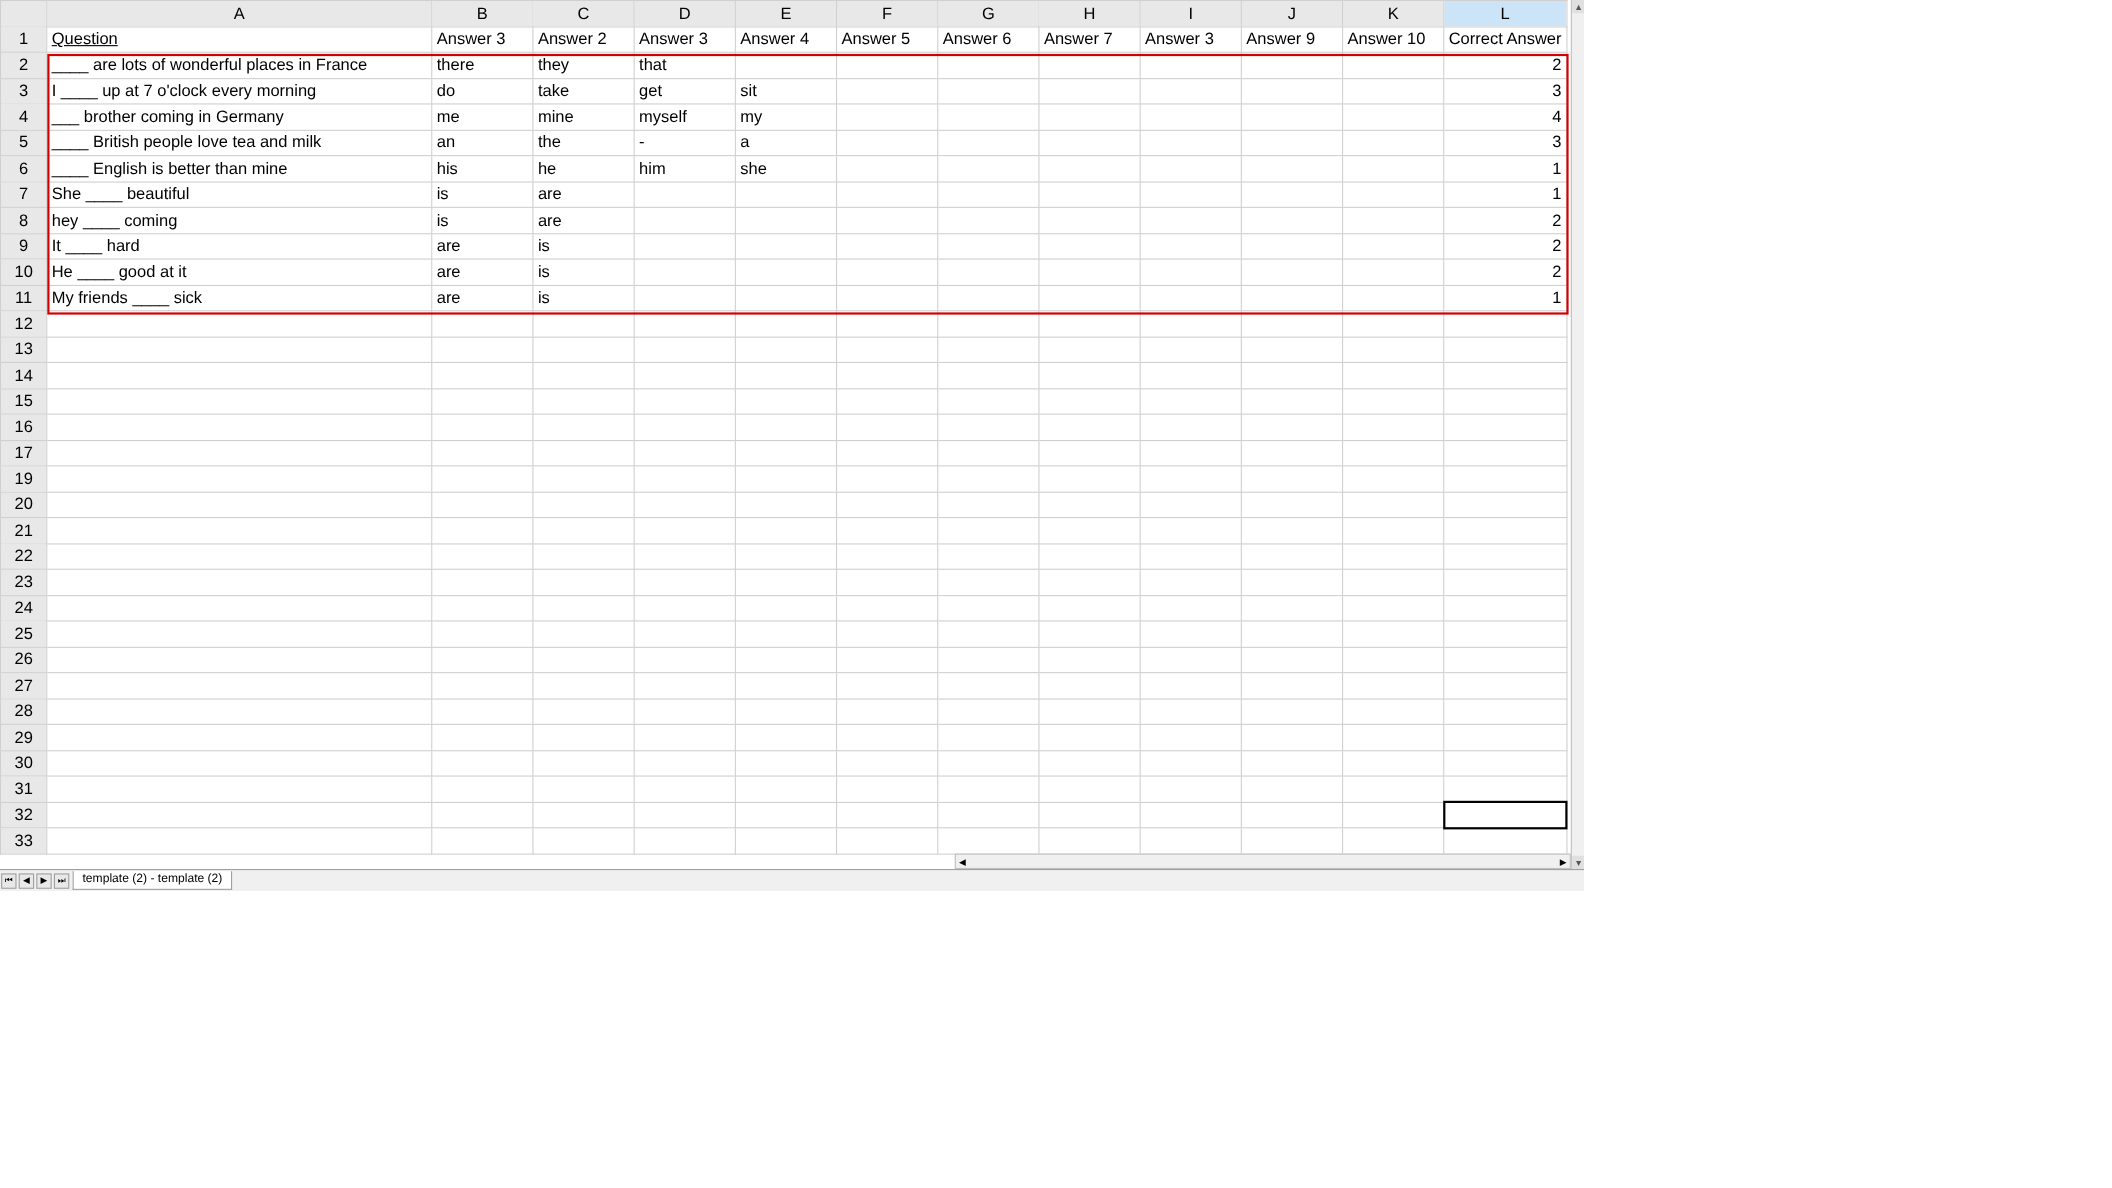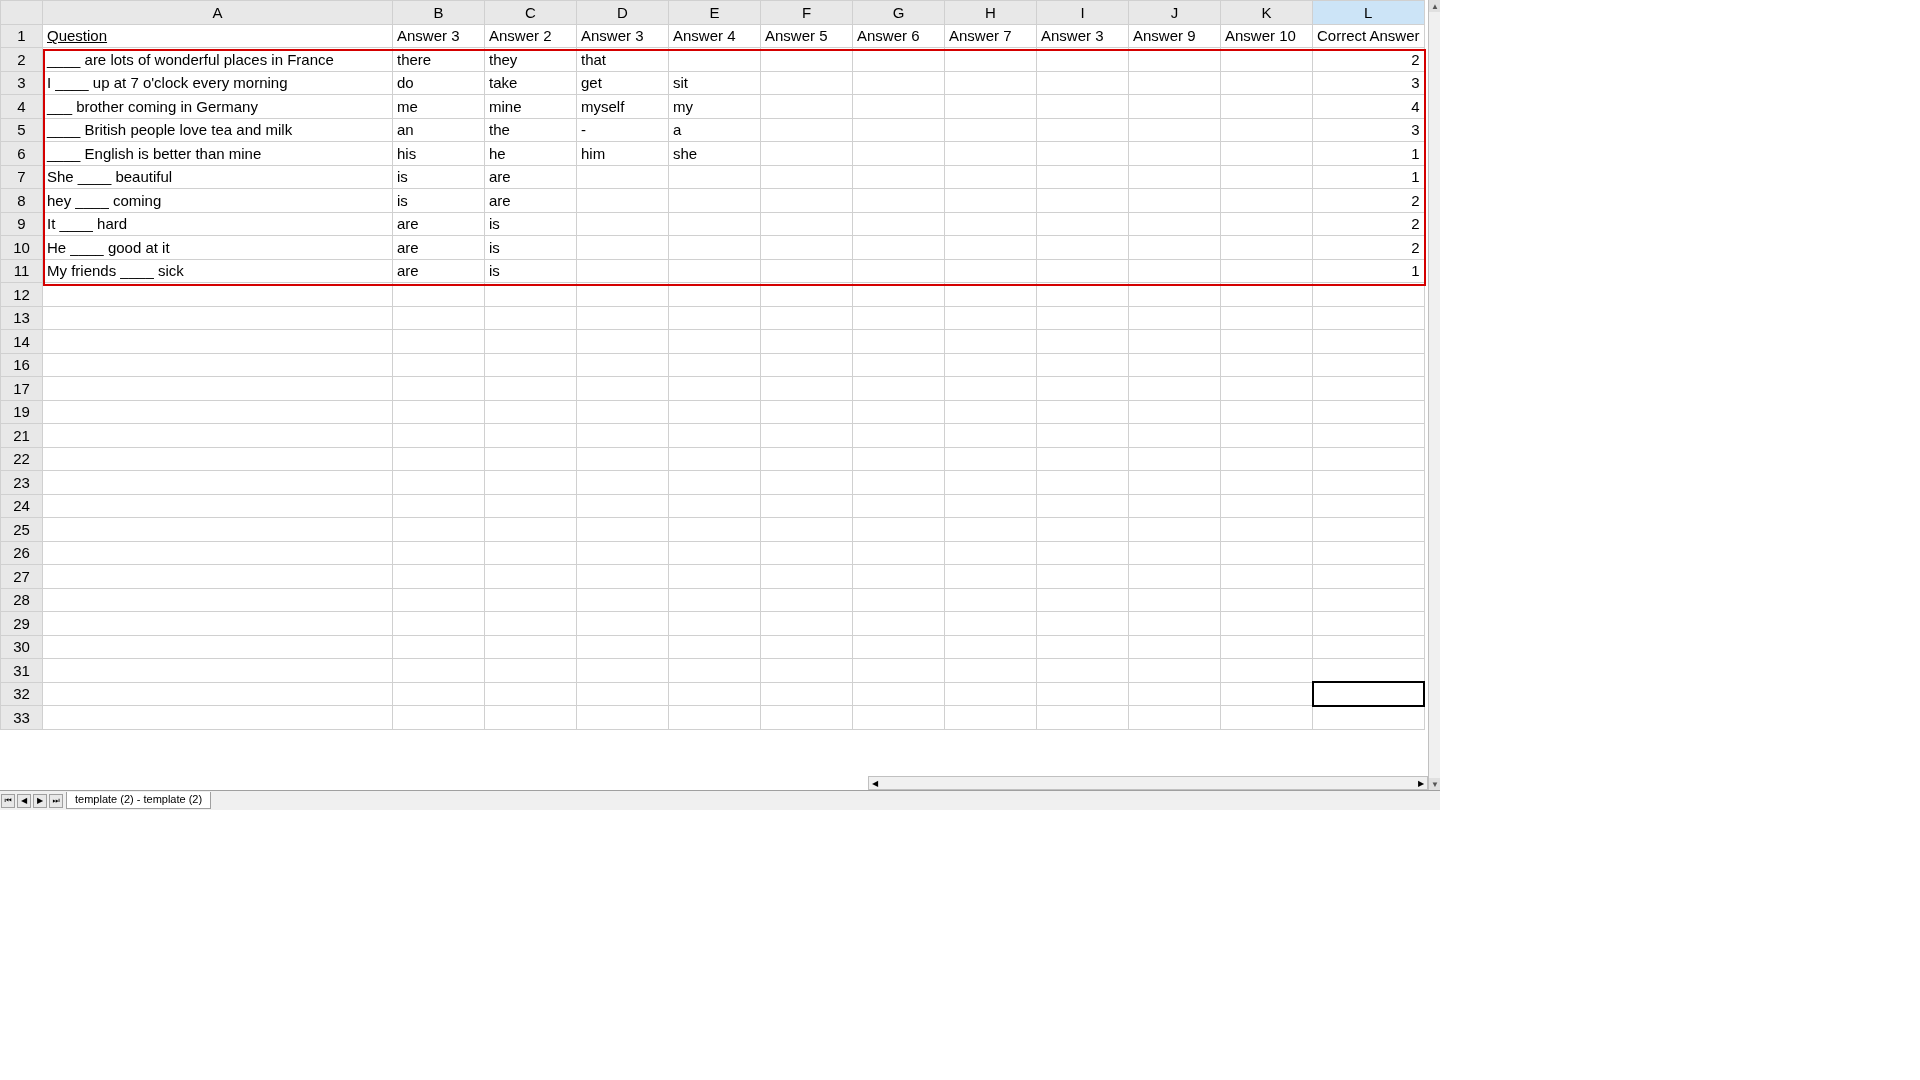--- a/index.html
+++ b/index.html
@@ -354,20 +354,35 @@
         <td class="cell" style="width: 92px;"></td>
         <td class="cell" style="width: 92px;"></td>
         <td class="cell" style="width: 92px;"></td>
         <td class="cell" style="width: 92px;"></td>
         <td class="cell" style="width: 92px;"></td>
         <td class="cell" style="width: 92px;"></td>
         <td class="cell" style="width: 92px;"></td>
         <td class="cell" style="width: 100px;"></td>
       </tr>
       <tr>
+        <td class="rowhdr">15</td>
+        <td class="cell" style="width: 350px;"></td>
+        <td class="cell" style="width: 92px;"></td>
+        <td class="cell" style="width: 92px;"></td>
+        <td class="cell" style="width: 92px;"></td>
+        <td class="cell" style="width: 92px;"></td>
+        <td class="cell" style="width: 92px;"></td>
+        <td class="cell" style="width: 92px;"></td>
+        <td class="cell" style="width: 92px;"></td>
+        <td class="cell" style="width: 92px;"></td>
+        <td class="cell" style="width: 92px;"></td>
+        <td class="cell" style="width: 92px;"></td>
+        <td class="cell" style="width: 100px;"></td>
+      </tr>
+      <tr>
         <td class="rowhdr">16</td>
         <td class="cell" style="width: 350px;"></td>
         <td class="cell" style="width: 92px;"></td>
         <td class="cell" style="width: 92px;"></td>
         <td class="cell" style="width: 92px;"></td>
         <td class="cell" style="width: 92px;"></td>
         <td class="cell" style="width: 92px;"></td>
         <td class="cell" style="width: 92px;"></td>
         <td class="cell" style="width: 92px;"></td>
         <td class="cell" style="width: 92px;"></td>
@@ -385,20 +400,35 @@
         <td class="cell" style="width: 92px;"></td>
         <td class="cell" style="width: 92px;"></td>
         <td class="cell" style="width: 92px;"></td>
         <td class="cell" style="width: 92px;"></td>
         <td class="cell" style="width: 92px;"></td>
         <td class="cell" style="width: 92px;"></td>
         <td class="cell" style="width: 100px;"></td>
       </tr>
       <tr>
         <td class="rowhdr">19</td>
+        <td class="cell" style="width: 350px;"></td>
+        <td class="cell" style="width: 92px;"></td>
+        <td class="cell" style="width: 92px;"></td>
+        <td class="cell" style="width: 92px;"></td>
+        <td class="cell" style="width: 92px;"></td>
+        <td class="cell" style="width: 92px;"></td>
+        <td class="cell" style="width: 92px;"></td>
+        <td class="cell" style="width: 92px;"></td>
+        <td class="cell" style="width: 92px;"></td>
+        <td class="cell" style="width: 92px;"></td>
+        <td class="cell" style="width: 92px;"></td>
+        <td class="cell" style="width: 100px;"></td>
+      </tr>
+      <tr>
+        <td class="rowhdr">20</td>
         <td class="cell" style="width: 350px;"></td>
         <td class="cell" style="width: 92px;"></td>
         <td class="cell" style="width: 92px;"></td>
         <td class="cell" style="width: 92px;"></td>
         <td class="cell" style="width: 92px;"></td>
         <td class="cell" style="width: 92px;"></td>
         <td class="cell" style="width: 92px;"></td>
         <td class="cell" style="width: 92px;"></td>
         <td class="cell" style="width: 92px;"></td>
         <td class="cell" style="width: 92px;"></td>

